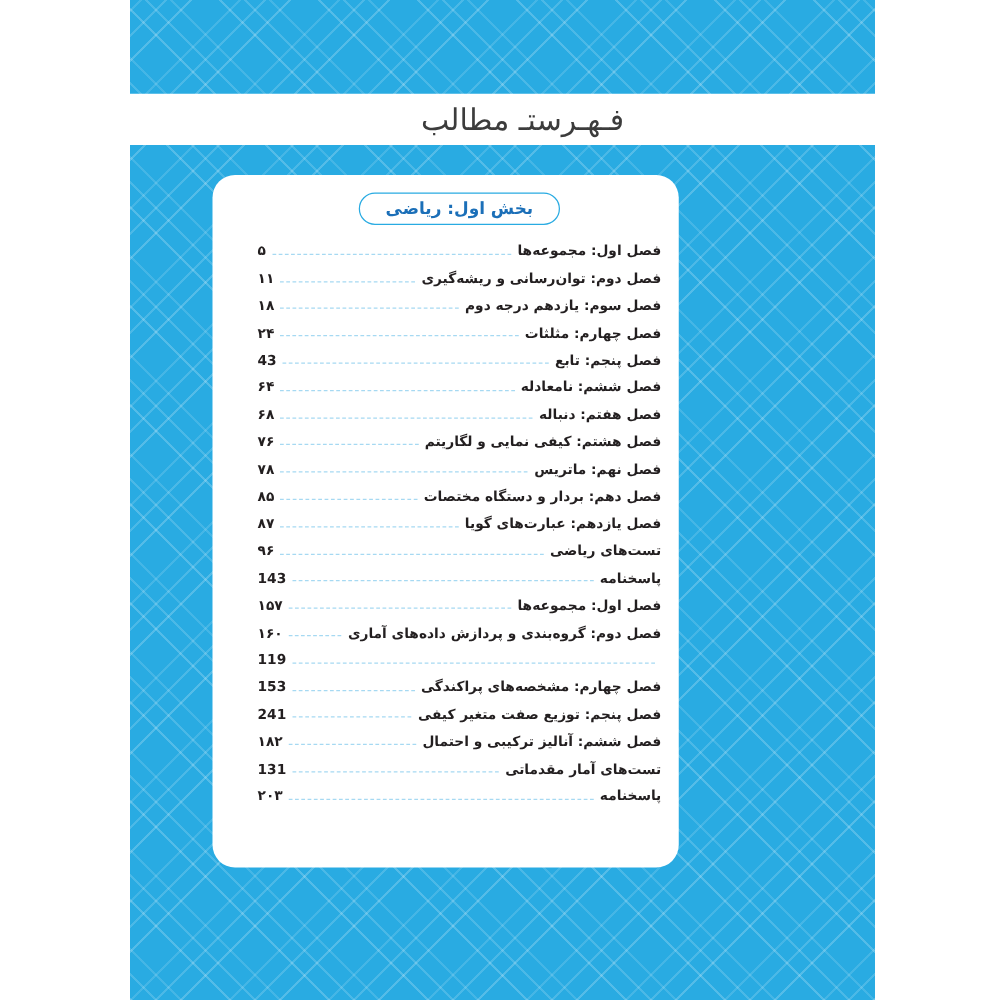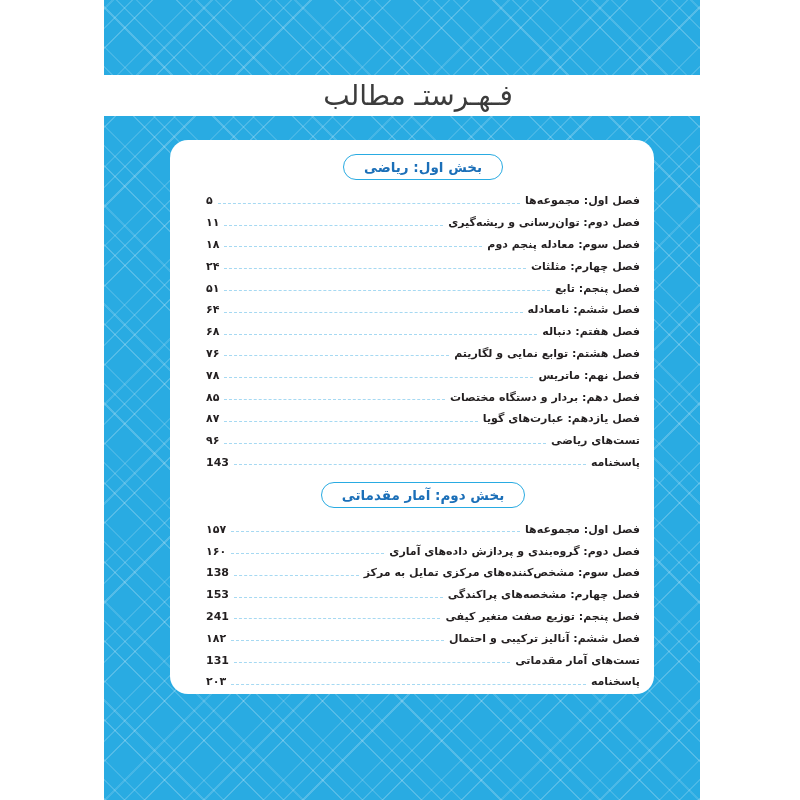--- a/index.html
+++ b/index.html
@@ -19,25 +19,25 @@
       repeating-linear-gradient(-45deg, transparent 0 14px, rgba(255,255,255,.16) 14px 15.5px, transparent 15.5px 56px),
       repeating-linear-gradient(45deg,  transparent 0 28px, rgba(255,255,255,.13) 28px 29.5px, transparent 29.5px 56px),
       repeating-linear-gradient(-45deg, transparent 0 28px, rgba(255,255,255,.13) 28px 29.5px, transparent 29.5px 56px);
   }
   
   .title-band{
     position:absolute;left:0;top:75px;width:800px;height:41px;
     background:#ffffff;display:flex;align-items:center;justify-content:center;
   }
   .page-title{
-    font-size:28px;color:#3c3c3c;font-weight:500;direction:rtl;margin-left:36px;
+    font-size:24px;color:#3c3c3c;font-weight:500;direction:rtl;margin-left:36px;
   }
   
   .card{
-    position:absolute;left:170px;top:140px;width:484px;height:554px;
+    position:absolute;left:170px;top:140px;width:373px;height:554px;
     background:#ffffff;border-radius:18px;box-sizing:border-box;
     padding:12px 14px 0 36px;
   }
   .pill{
     width:fit-content;margin:2px auto 10px auto;
     border:1.6px solid #29abe2;border-radius:15px;
     padding:4px 20px;background:#ffffff;
     font-size:13.5px;font-weight:bold;color:#1b6fb8;direction:rtl;
     white-space:nowrap;
   }
@@ -70,46 +70,46 @@
         <span class="lbl">فصل اول: مجموعه‌ها</span>
         <span class="lead"></span>
         <span class="pg">۵</span>
       </div>
       <div class="row" dir="rtl">
         <span class="lbl">فصل دوم: توان‌رسانی و ریشه‌گیری</span>
         <span class="lead"></span>
         <span class="pg">۱۱</span>
       </div>
       <div class="row" dir="rtl">
-        <span class="lbl">فصل سوم: معادله پنجم دوم</span>
+        <span class="lbl">فصل سوم: یازدهم درجه دوم</span>
         <span class="lead"></span>
         <span class="pg">۱۸</span>
       </div>
       <div class="row" dir="rtl">
         <span class="lbl">فصل چهارم: مثلثات</span>
         <span class="lead"></span>
         <span class="pg">۲۴</span>
       </div>
       <div class="row" dir="rtl">
         <span class="lbl">فصل پنجم: تابع</span>
         <span class="lead"></span>
-        <span class="pg">۵۱</span>
+        <span class="pg">43</span>
       </div>
       <div class="row" dir="rtl">
         <span class="lbl">فصل ششم: نامعادله</span>
         <span class="lead"></span>
         <span class="pg">۶۴</span>
       </div>
       <div class="row" dir="rtl">
         <span class="lbl">فصل هفتم: دنباله</span>
         <span class="lead"></span>
         <span class="pg">۶۸</span>
       </div>
       <div class="row" dir="rtl">
-        <span class="lbl">فصل هشتم: توابع نمایی و لگاریتم</span>
+        <span class="lbl">فصل هشتم: کیفی نمایی و لگاریتم</span>
         <span class="lead"></span>
         <span class="pg">۷۶</span>
       </div>
       <div class="row" dir="rtl">
         <span class="lbl">فصل نهم: ماتریس</span>
         <span class="lead"></span>
         <span class="pg">۷۸</span>
       </div>
       <div class="row" dir="rtl">
         <span class="lbl">فصل دهم: بردار و دستگاه مختصات</span>
@@ -126,36 +126,34 @@
         <span class="lead"></span>
         <span class="pg">۹۶</span>
       </div>
       <div class="row" dir="rtl">
         <span class="lbl">پاسخنامه</span>
         <span class="lead"></span>
         <span class="pg">143</span>
       </div>
     </div>
 
-  <div class="pill second">بخش دوم: آمار مقدماتی</div>
   <div class="rows">
       <div class="row" dir="rtl">
         <span class="lbl">فصل اول: مجموعه‌ها</span>
         <span class="lead"></span>
         <span class="pg">۱۵۷</span>
       </div>
       <div class="row" dir="rtl">
         <span class="lbl">فصل دوم: گروه‌بندی و پردازش داده‌های آماری</span>
         <span class="lead"></span>
         <span class="pg">۱۶۰</span>
       </div>
       <div class="row" dir="rtl">
-        <span class="lbl">فصل سوم: مشخص‌کننده‌های مرکزی تمایل به مرکز</span>
         <span class="lead"></span>
-        <span class="pg">138</span>
+        <span class="pg">119</span>
       </div>
       <div class="row" dir="rtl">
         <span class="lbl">فصل چهارم: مشخصه‌های پراکندگی</span>
         <span class="lead"></span>
         <span class="pg">153</span>
       </div>
       <div class="row" dir="rtl">
         <span class="lbl">فصل پنجم: توزیع صفت متغیر کیفی</span>
         <span class="lead"></span>
         <span class="pg">241</span>

